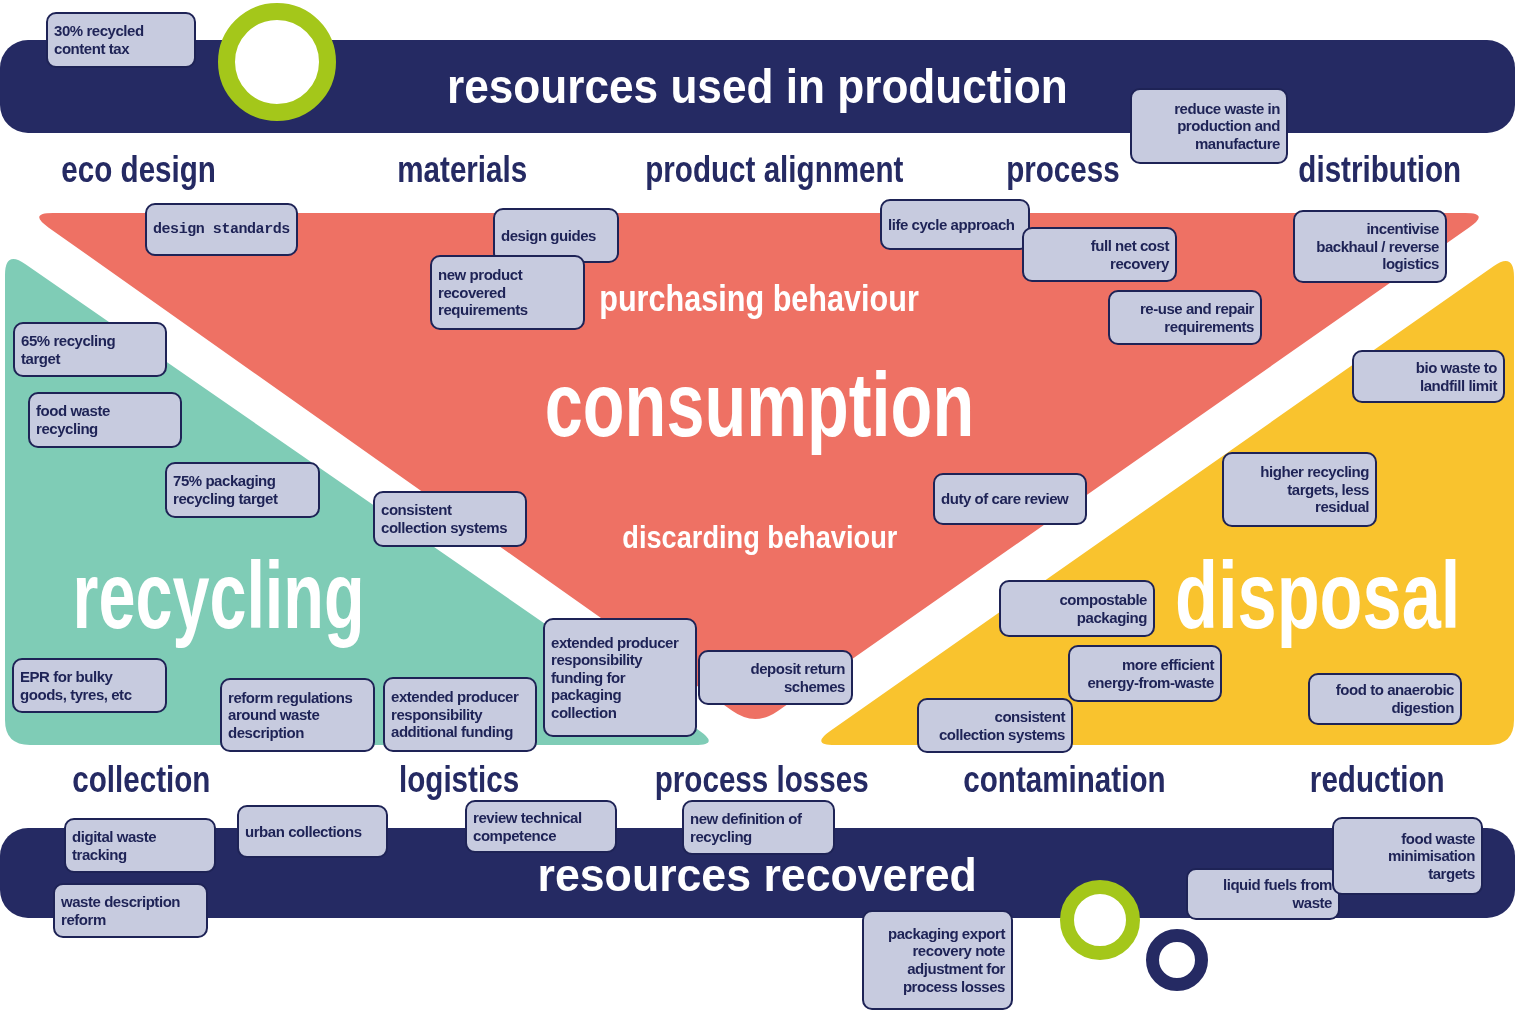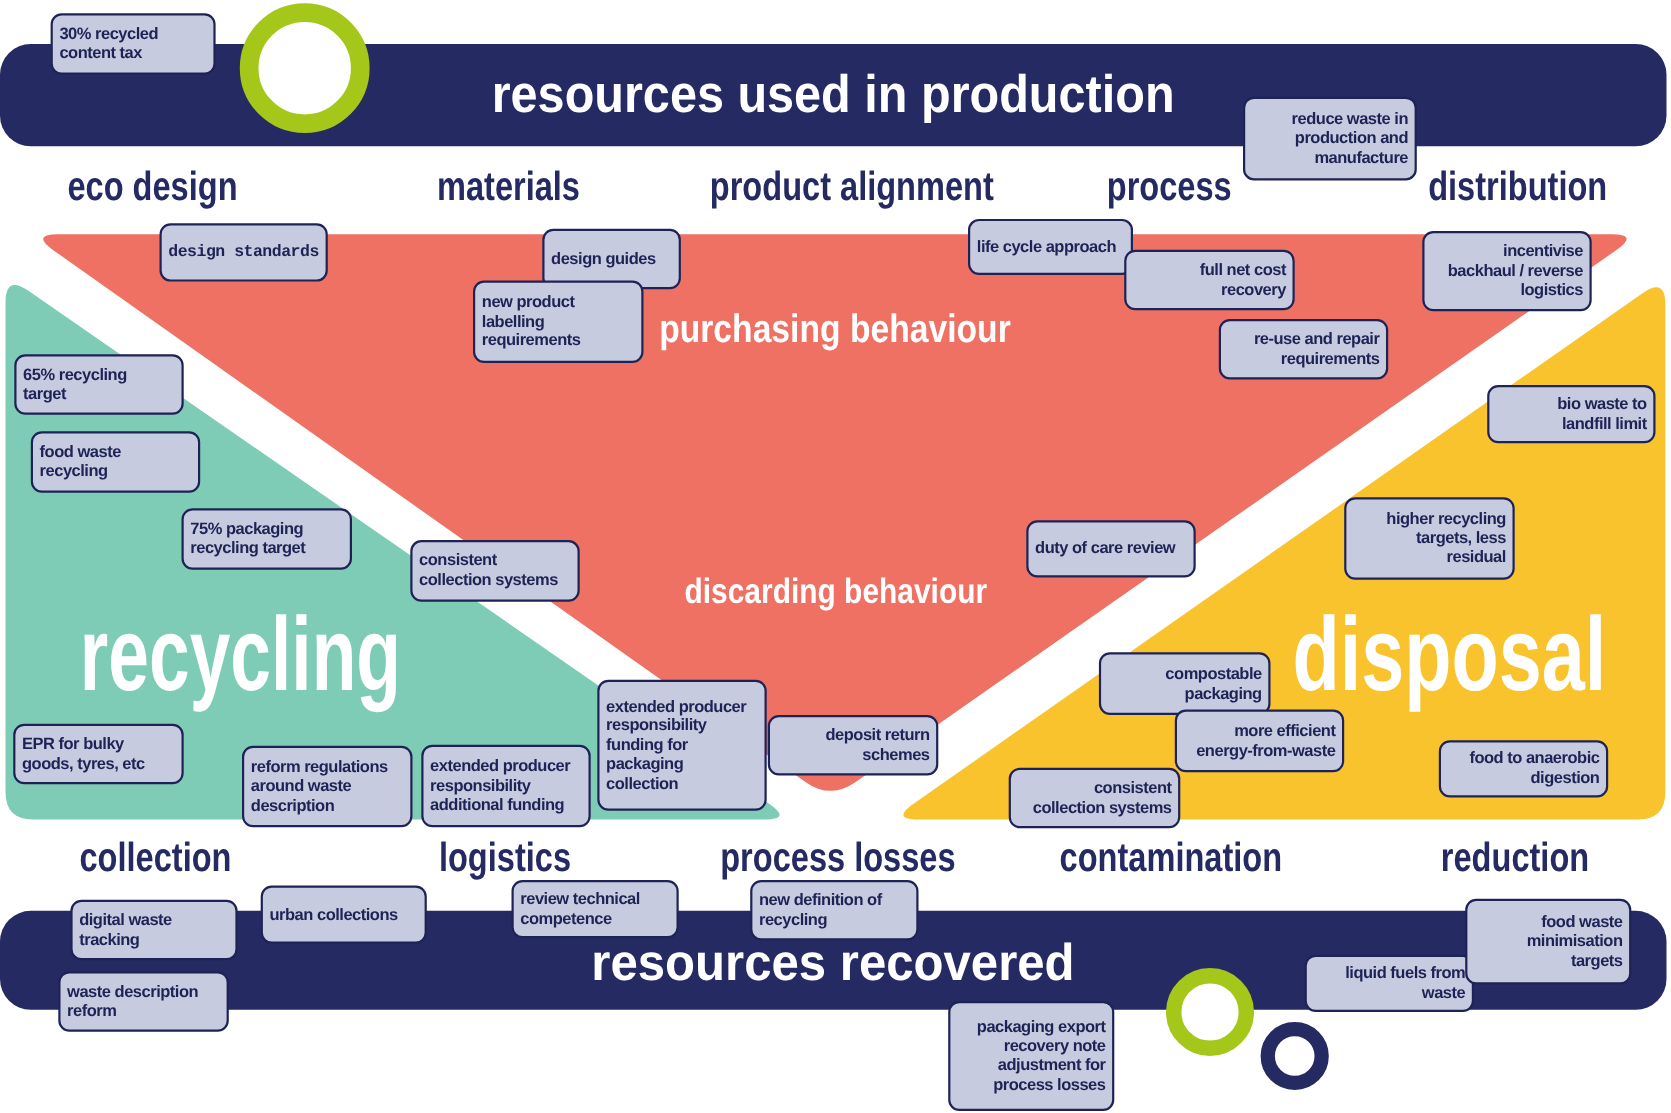--- a/index.html
+++ b/index.html
@@ -61,20 +61,23 @@
     <span class="cx" style="--sx:0.95">resources recovered</span>
   </div>
 
   <div class="ring" id="ring-top-green"></div>
   <div class="ring" id="ring-bottom-green"></div>
   <div class="ring" id="ring-bottom-navy"></div>
 
   <div class="zone-label" id="label-recycling">
     <span class="cx" style="--sx:0.70">recycling</span>
   </div>
+  <div class="zone-label" id="label-consumption">
+    <span class="cx" style="--sx:0.76">consumption</span>
+  </div>
   <div class="zone-label" id="label-disposal">
     <span class="cx" style="--sx:0.74">disposal</span>
   </div>
   <div class="zone-label" id="label-purchasing">
     <span class="cx" style="--sx:0.85">purchasing behaviour</span>
   </div>
   <div class="zone-label" id="label-discarding">
     <span class="cx" style="--sx:0.85">discarding behaviour</span>
   </div>
 
@@ -101,21 +104,21 @@
 manufacture</span>
       </div>
       <div class="pbox" style="left: 145px; top: 203px; width: 153px; min-height: 53px; font-family: Liberation Mono, monospace;">
         <span style="text-align: left;">design standards</span>
       </div>
       <div class="pbox" style="left: 493px; top: 208px; width: 126px; min-height: 55px;">
         <span style="text-align: left;">design guides</span>
       </div>
       <div class="pbox" style="left: 430px; top: 255px; width: 155px; min-height: 75px;">
         <span style="text-align: left;">new product
-labelling
+recovered
 requirements</span>
       </div>
       <div class="pbox" style="left: 880px; top: 199px; width: 150px; min-height: 51px;">
         <span style="text-align: left;">life cycle approach</span>
       </div>
       <div class="pbox" style="left: 1022px; top: 227px; width: 155px; min-height: 55px;">
         <span style="text-align: right;">full net cost
 recovery</span>
       </div>
       <div class="pbox" style="left: 1108px; top: 290px; width: 154px; min-height: 55px;">
@@ -152,21 +155,21 @@
 targets, less
 residual</span>
       </div>
       <div class="pbox" style="left: 933px; top: 473px; width: 154px; min-height: 52px;">
         <span style="text-align: left;">duty of care review</span>
       </div>
       <div class="pbox" style="left: 12px; top: 658px; width: 155px; min-height: 55px;">
         <span style="text-align: left;">EPR for bulky
 goods, tyres, etc</span>
       </div>
-      <div class="pbox" style="left: 999px; top: 593px; width: 156px; min-height: 57px;">
+      <div class="pbox" style="left: 999px; top: 580px; width: 156px; min-height: 57px;">
         <span style="text-align: right;">compostable
 packaging</span>
       </div>
       <div class="pbox" style="left: 1068px; top: 645px; width: 154px; min-height: 57px;">
         <span style="text-align: right;">more efficient
 energy-from-waste</span>
       </div>
       <div class="pbox" style="left: 220px; top: 678px; width: 155px; min-height: 74px;">
         <span style="text-align: left;">reform regulations
 around waste

